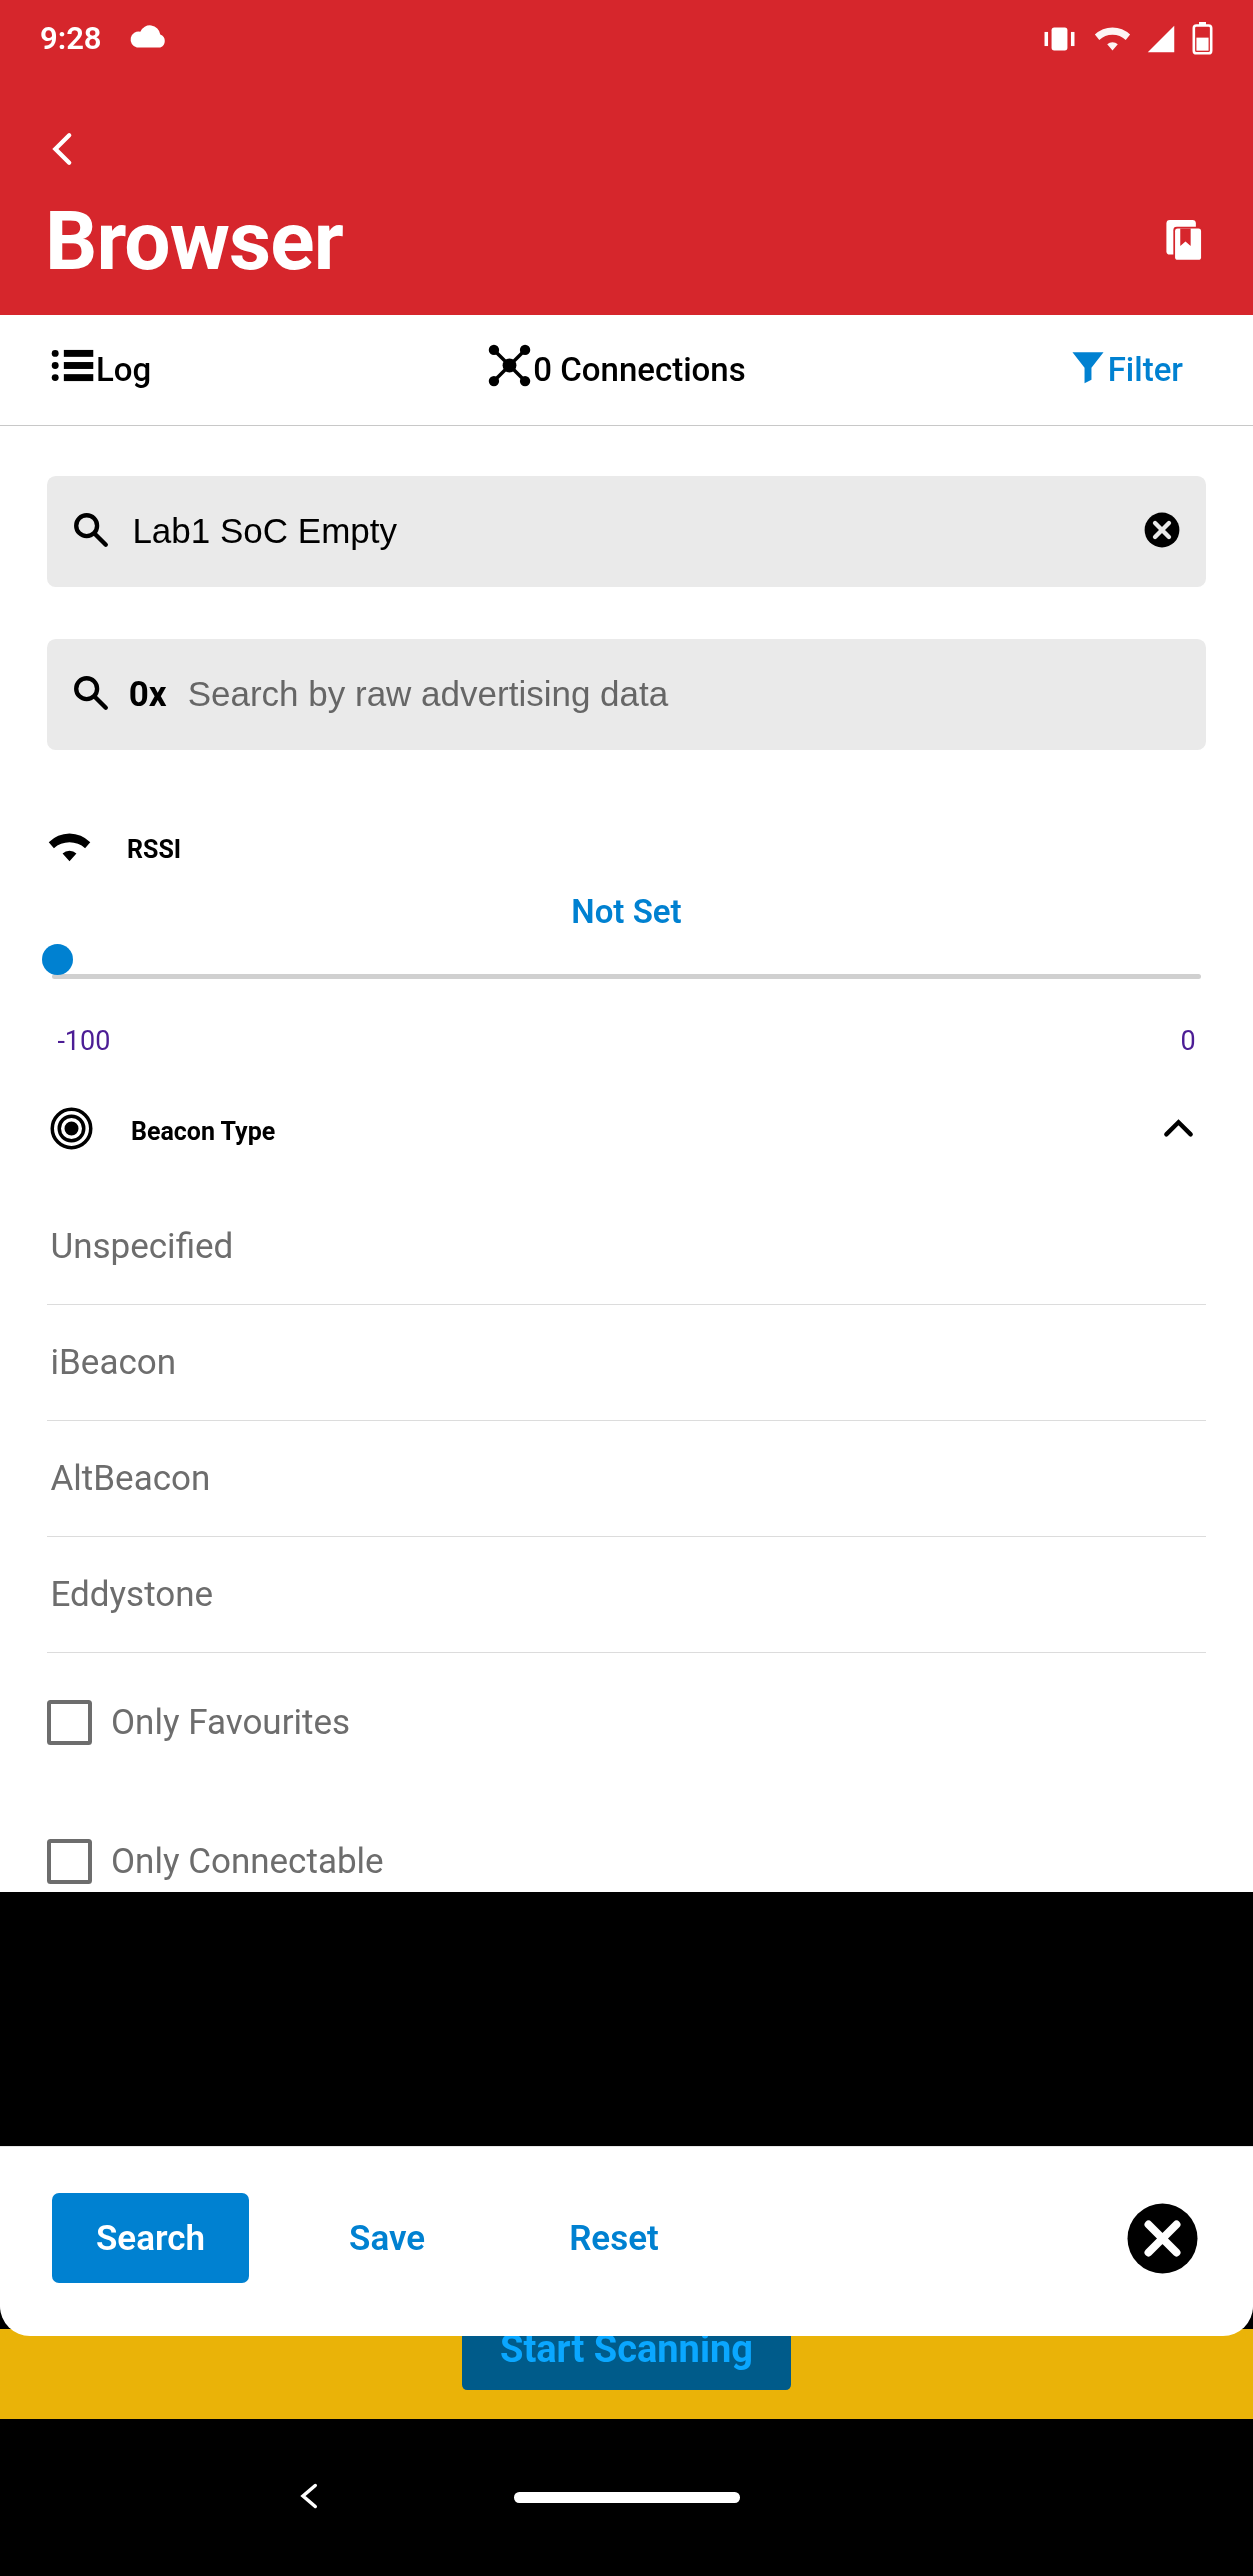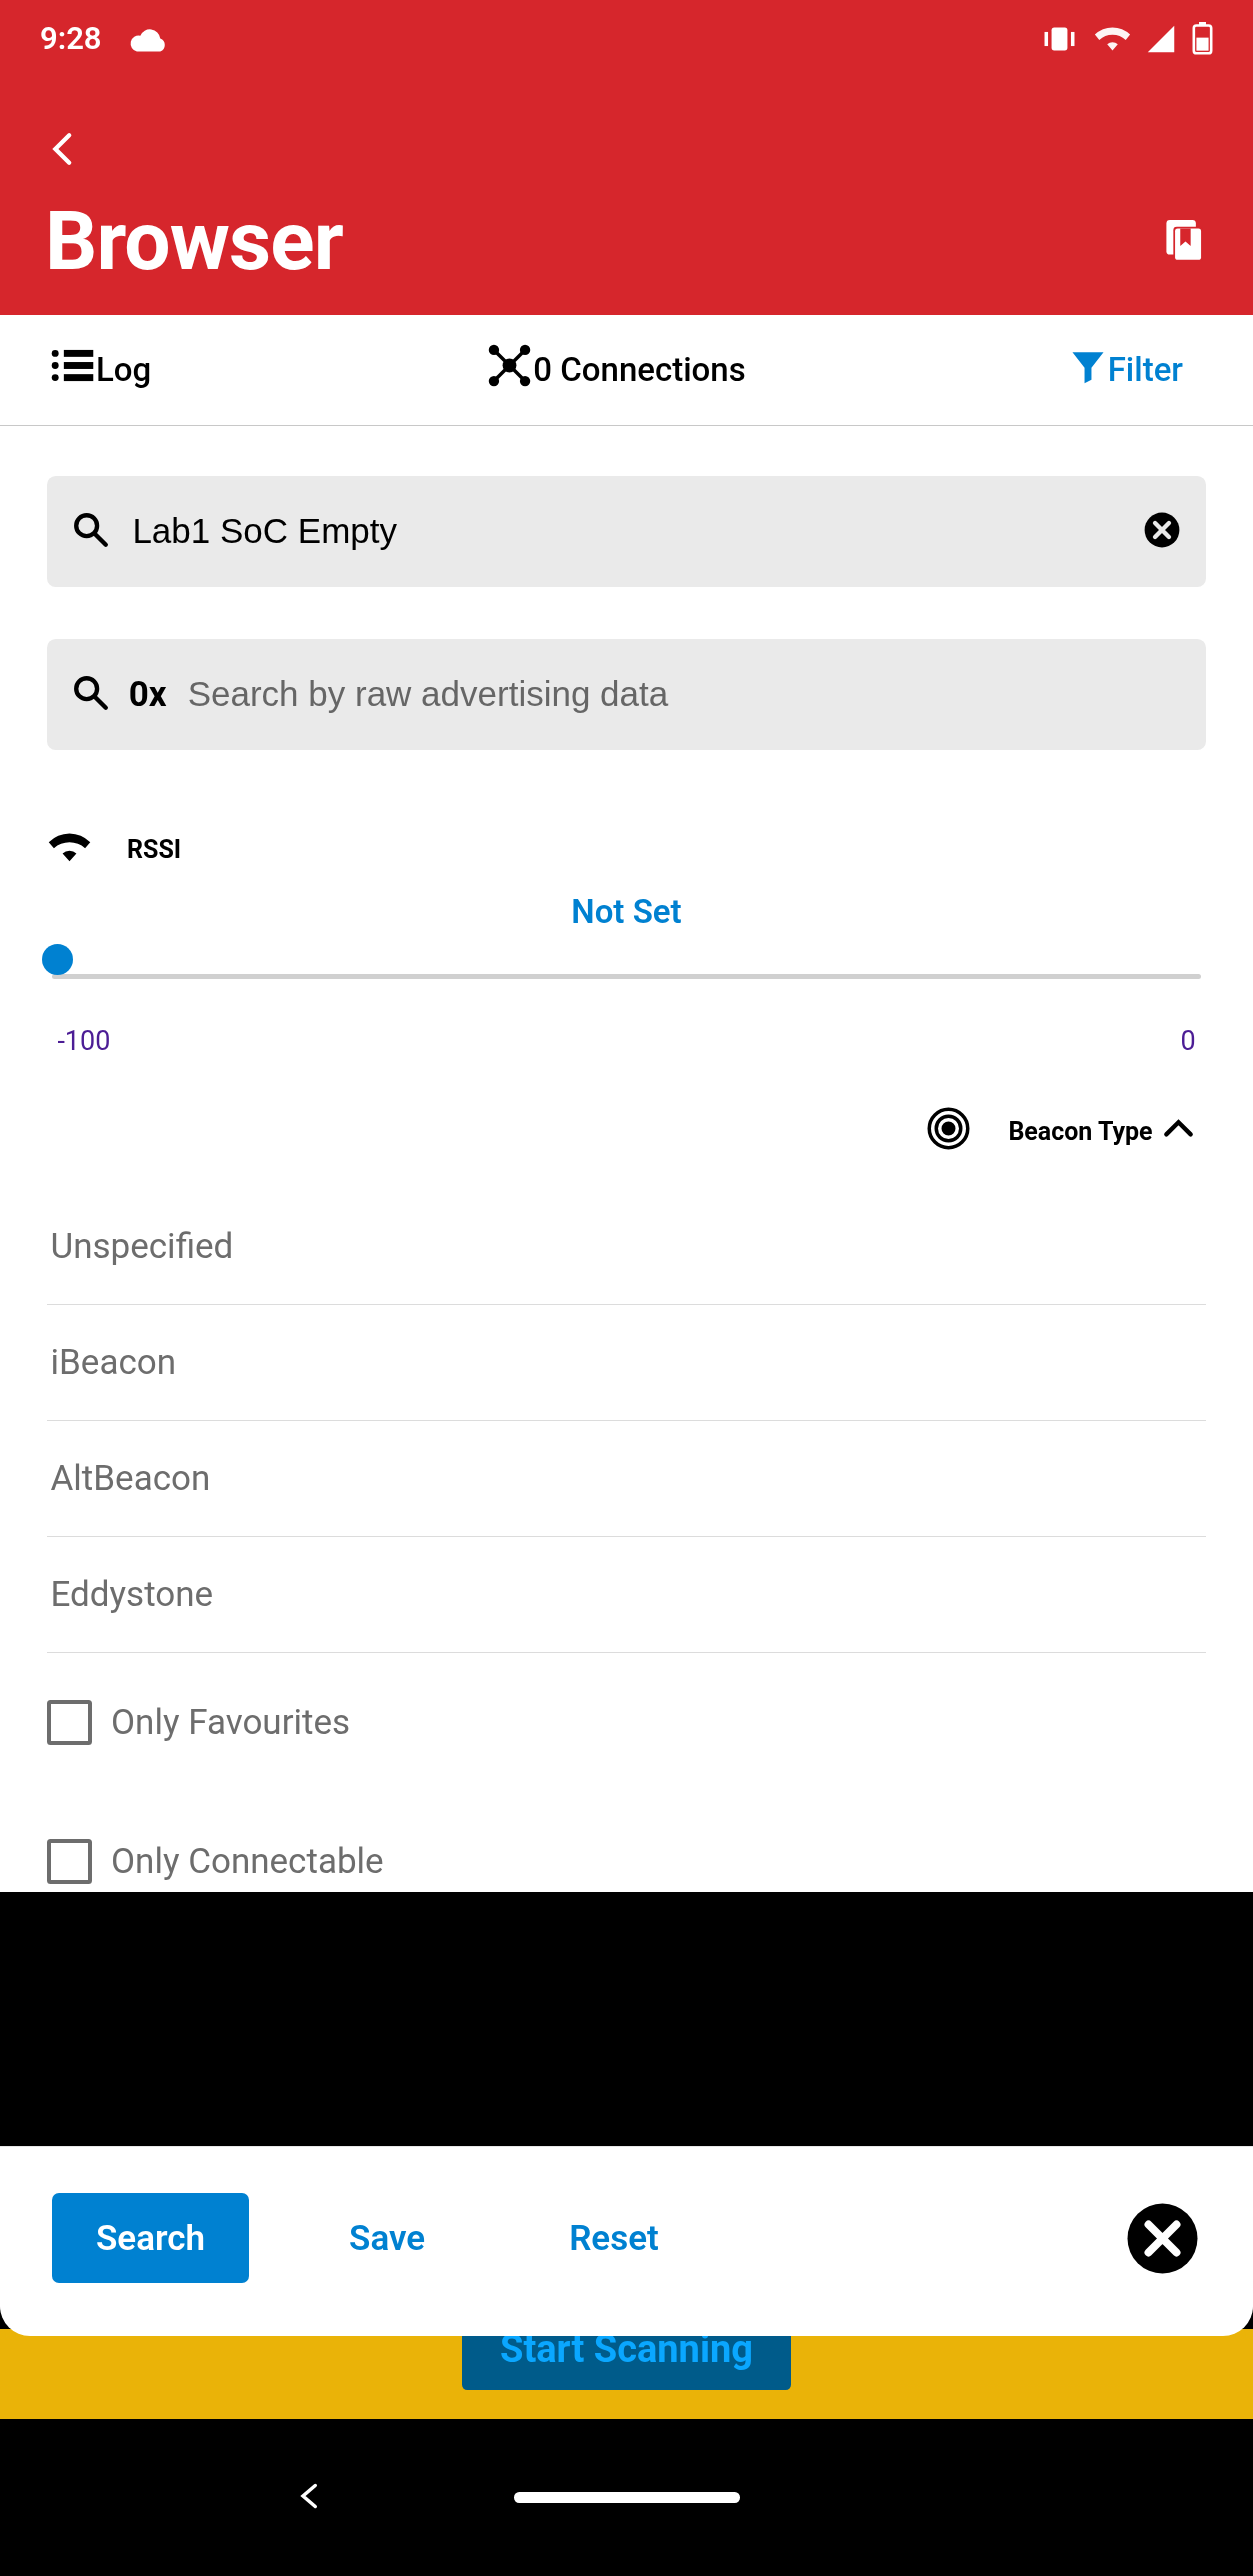--- a/index.html
+++ b/index.html
@@ -14,21 +14,21 @@
   
   .status-bar {
     height: 77px;
     background: #d6262c;
     display: flex;
     align-items: center;
     justify-content: space-between;
     padding: 0 40px 0 40px;
     color: #fff;
   }
-  .status-left { display: flex; align-items: flex-end; gap: 27px; }
+  .status-left { display: flex; align-items: center; gap: 27px; }
   .status-time { font-size: 31px; font-weight: 600; }
   .status-right { display: flex; align-items: center; gap: 15.7px; }
   .status-right svg { display: block; }
 
   
   .app-header {
     background: #d6262c;
     padding: 35px 45px 26px 45px;
     color: #fff;
   }
@@ -84,21 +84,21 @@
   .rssi-notset { color:#0081d1; font-size:33px; font-weight:600; text-align:center; }
 
   .slider-wrap { padding:15.7px 0 5.2px 0; position:relative; }
   .slider-track { height:5.2px; background:#d0d0d0; border-radius:2.6px; margin:28px 5.2px 0 5.2px;}
   .slider-thumb {
     width:31px; height:31px; border-radius:50%; background:#0081d1;
     position:absolute; top:13px; left:-5.2px;
   }
   .slider-labels { display:flex; justify-content:space-between; font-size:27px; color:#4c1d95; padding:40px 10.4px 0 10.4px;}
 
-  .beacon-head { justify-content:flex-end; padding-right:10.4px; padding-top:47px; padding-bottom:30px;gap:8px;}
+  .beacon-head { justify-content:space-between; padding-right:10.4px; padding-top:47px; padding-bottom:30px;gap:8px;}
   .beacon-head .left { display:flex; align-items:center; gap:35px; }
 
   .beacon-list-item {
     font-size:35px; color:#6d6d6d;
     padding:37px 0 37px 3.5px;
     border-bottom:0.9px solid #dcdcdc;
   }
   .beacon-list-item:last-of-type { border-bottom:0.9px solid #dcdcdc; }
 
   .check-row {

